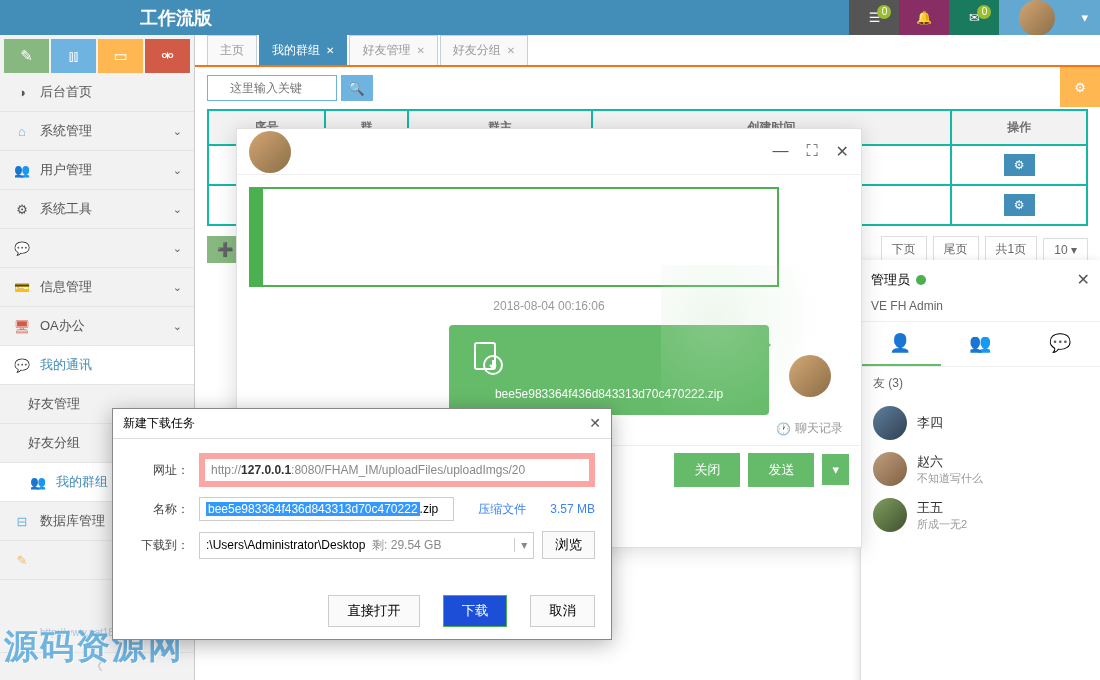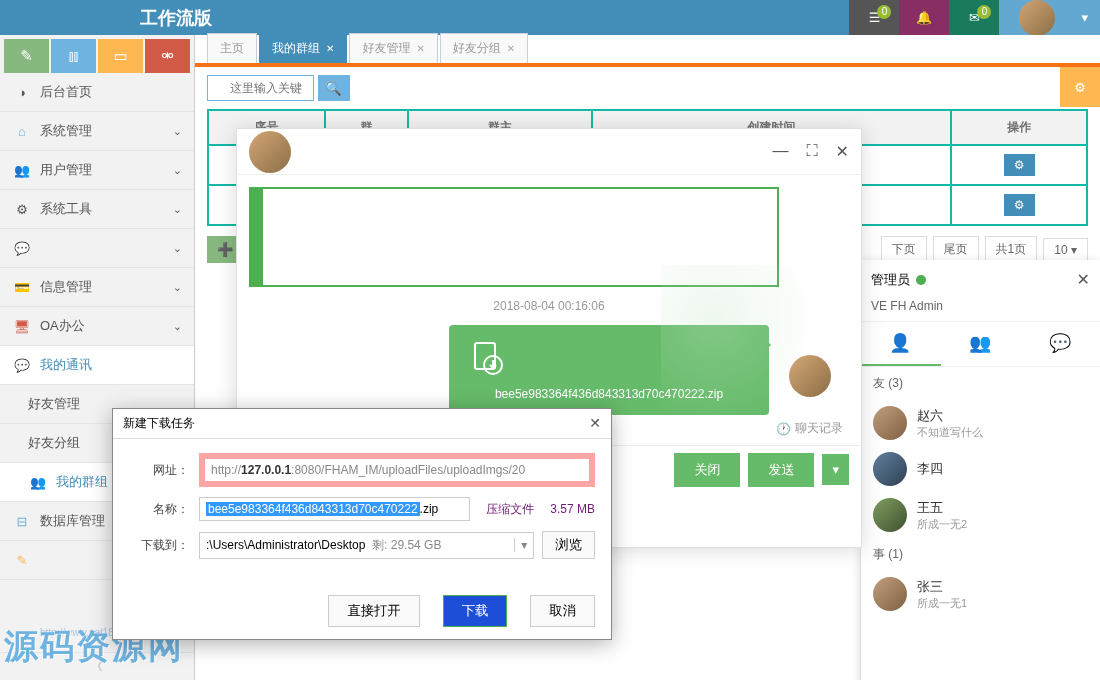--- a/index.html
+++ b/index.html
@@ -20,28 +20,28 @@
 .tbtn{flex:1;display:flex;align-items:center;justify-content:center;color:#fff;font-size:15px}
 .tbtn.g{background:#87b87f}.tbtn.b{background:#6fb3e0}.tbtn.o{background:#ffb752}.tbtn.r{background:#d15b47}
 .nav{flex:1;overflow:hidden}
 .nav-item{display:flex;align-items:center;height:39px;padding:0 12px;border-bottom:1px solid #e5e5e5;color:#555;cursor:pointer}
 .nav-item.active{color:#438eb9;background:#fff}
 .nav-item .ico{width:20px;margin-right:8px;text-align:center}
 .nav-item .chev{margin-left:auto;font-size:11px;color:#666}
 .nav-sub{padding-left:28px;font-size:13px}
 .nav-collapse{text-align:center;padding:6px;border-top:1px solid #e5e5e5;color:#aaa;font-size:11px}
 .main{flex:1;position:relative;background:#fff}
-.tabs{display:flex;height:32px;border-bottom:4px solid #f97316;align-items:flex-end;padding-left:12px}
+.tabs{display:flex;height:32px;border-bottom:2px solid #f97316;align-items:flex-end;padding-left:12px}
 .tab{padding:6px 12px;border:1px solid #c5d0dc;border-bottom:none;margin-right:2px;background:#f9f9f9;font-size:12px;color:#999;position:relative;display:flex;align-items:center}
 .tab.active{background:#438eb9;color:#fff;border-color:#438eb9}
 .tab .x{margin-left:6px;font-size:10px;color:#aaa}
 .tab.active .x{color:#fff}
 .gear-box{position:absolute;right:0;top:32px;width:40px;height:40px;background:#ffb752;color:#fff;display:flex;align-items:center;justify-content:center}
 .search-row{padding:8px 12px;display:flex;gap:4px}
-.search-inp{border:1px solid #6fb3e0;padding:5px 8px;width:107px;color:#6fb3e0;font-size:12px}
+.search-inp{border:1px solid #6fb3e0;padding:5px 8px;width:130px;color:#6fb3e0;font-size:12px}
 .search-btn{background:#6fb3e0;color:#fff;border:none;width:32px}
 .table{width:calc(100% - 24px);margin:0 12px;border-collapse:collapse;font-size:12px}
 .table th,.table td{border:2px solid #14b8a6;padding:8px;text-align:center;color:#666}
 .table th{background:#f2f2f2;color:#707070}
 .red-text{color:#d9534f}
 .cog-btn{background:#438eb9;color:#fff;padding:4px 10px;display:inline-block}
 .pager{display:flex;gap:6px;justify-content:flex-end;padding:10px 12px;align-items:center}
 .pager-btn{border:1px solid #ddd;padding:4px 10px;font-size:12px;color:#666;background:#fff}
 .green-start{background:#87b87f;color:#fff;border:none;padding:6px 10px;position:absolute;left:12px}
 
@@ -67,21 +67,21 @@
 .dl-dialog{position:absolute;left:112px;top:408px;width:500px;background:#fff;border:1px solid #888;box-shadow:0 4px 20px rgba(0,0,0,0.3);z-index:20;font-size:12px}
 .dl-head{display:flex;padding:6px 10px;border-bottom:1px solid #ddd}
 .dl-head .x{margin-left:auto;color:#555;font-size:14px}
 .dl-body{padding:14px 16px}
 .dl-row{display:flex;align-items:center;margin-bottom:10px}
 .dl-label{width:60px;text-align:right;margin-right:10px;color:#444}
 .dl-input{flex:1;border:6px solid #fca5a5;padding:4px 6px;font-size:12px;color:#888}
 .dl-input .hl{color:#333;font-weight:600}
 .dl-name{display:flex;align-items:center;flex:1;border:1px solid #ccc;padding:4px 6px}
 .dl-name .sel{background:#3399ff;color:#fff;padding:0 2px}
-.dl-meta{margin-left:16px;color:#701a75}
+.dl-meta{margin-left:24px;color:#3b82f6}
 .dl-combo{flex:1;border:1px solid #ccc;padding:4px 6px;display:flex;align-items:center}
 .dl-combo .dd{margin-left:auto;border-left:1px solid #ccc;padding-left:6px;color:#888}
 .dl-browse{border:1px solid #ccc;background:#fafafa;padding:4px 12px;margin-left:8px}
 .dl-foot{display:flex;justify-content:flex-end;gap:23px;padding:12px 16px}
 .dl-btn{border:1px solid #ccc;background:#fafafa;padding:6px 18px}
 .dl-btn.primary{background:#1d4ed8;color:#fff;border-color:#4caf50}
 
 
 .contacts{position:absolute;right:0;top:260px;width:240px;height:513px;background:#fff;border-left:1px solid #ddd;box-shadow:-2px 0 8px rgba(0,0,0,0.1);z-index:5}
 .ct-head{padding:10px;display:flex;align-items:center}
@@ -326,47 +326,39 @@
     <span class="ct-close">✕</span>
   </div>
   <div class="ct-sub">VE FH Admin</div>
   <div class="ct-tabs">
     <div class="ct-tab active"><span>👤</span></div>
     <div class="ct-tab" style="color:#66bb6a"><span>👥</span></div>
     <div class="ct-tab"><span>💬</span></div>
   </div>
   <div class="ct-group">友 (3)</div>
   <div class="ct-item">
+      <div class="ct-av b"></div>
+      <div>
+        <div class="ct-name">李四</div>
+      </div>
+    </div>
+  <div class="ct-item">
       <div class="ct-av"></div>
       <div>
         <div class="ct-name">赵六</div>
         <div class="ct-sig">不知道写什么</div>
-      </div>
-    </div>
-  <div class="ct-item">
-      <div class="ct-av b"></div>
-      <div>
-        <div class="ct-name">李四</div>
       </div>
     </div>
   <div class="ct-item">
       <div class="ct-av g"></div>
       <div>
         <div class="ct-name">王五</div>
         <div class="ct-sig">所成一无2</div>
       </div>
     </div>
-  <div class="ct-group">事 (1)</div>
-  <div class="ct-item">
-      <div class="ct-av"></div>
-      <div>
-        <div class="ct-name">张三</div>
-        <div class="ct-sig">所成一无1</div>
-      </div>
-    </div>
   <div class="ct-bottom">
     <div class="ct-bicon">💬</div>
     <div class="ct-bicon">🔊</div>
     <div class="ct-bicon">⊕</div>
     <div class="ct-bicon">⚙</div>
   </div>
 </div>
 
 <div class="watermark-url">http://www.net188.com</div>
 <div class="watermark">源码资源网</div>

